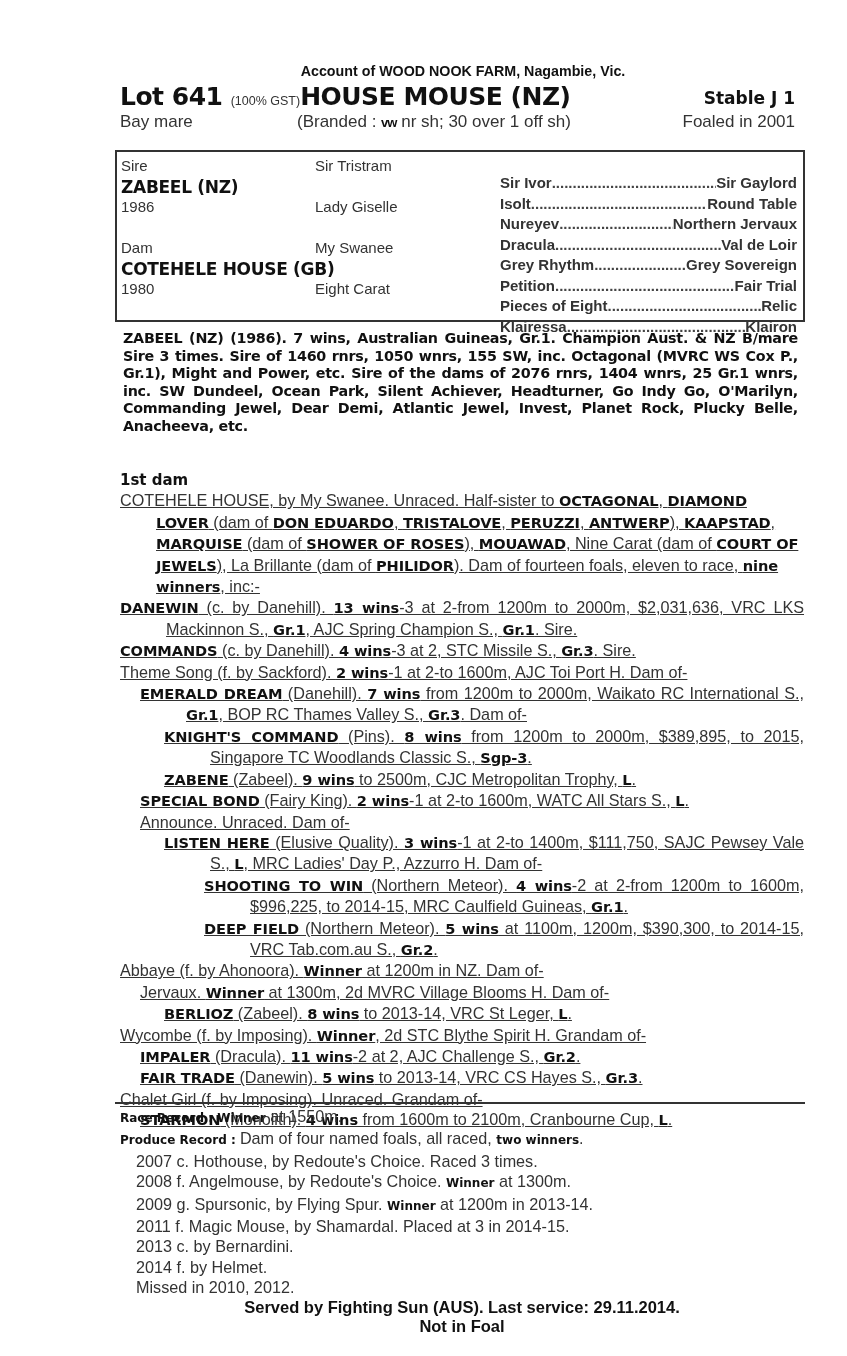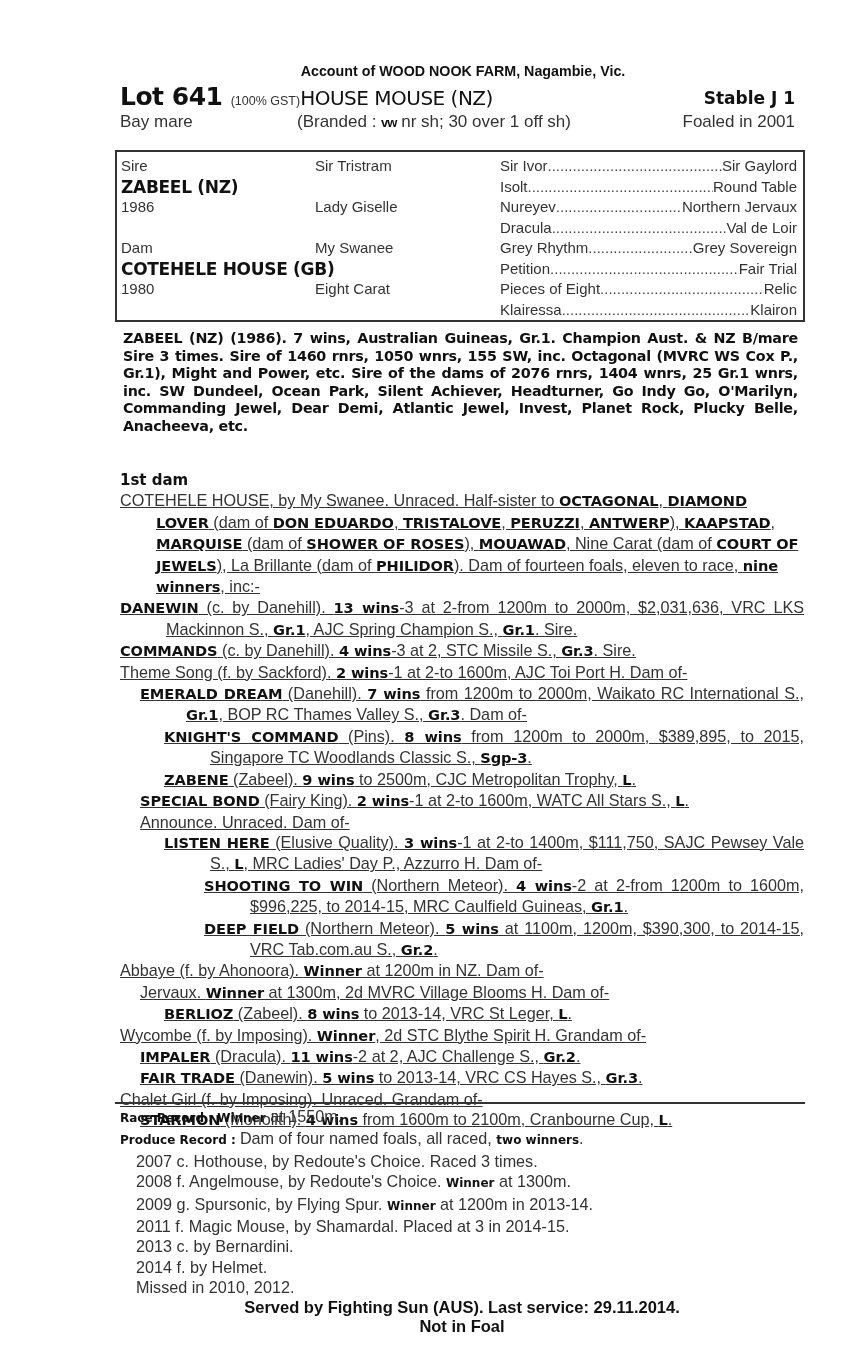--- a/index.html
+++ b/index.html
@@ -2,32 +2,32 @@
 <html><head>
 <meta charset="utf-8">
 <style>
   html, body { margin: 0; padding: 0; background: #ffffff; }
   body { width: 847px; height: 1356px; position: relative; color: #2a2a2a; font-family: "Liberation Sans", sans-serif; overflow: hidden; }
   .page { position: absolute; left: 115px; top: 62px; width: 690px; }
   .account { text-align: center; font-family: "Liberation Sans", sans-serif; font-weight: bold; font-size: 15.5px; color: #111; transform: scaleX(0.92); margin-left: 6px; }
   .title-row { position: relative; height: 30px; margin-top: 2px; }
   .lot { position: absolute; left: 5px; top: 0; font-family: "DejaVu Sans", sans-serif; font-weight: bold; font-size: 25px; color: #111; letter-spacing: -0.5px; }
   .gst { font-family: "Liberation Sans", sans-serif; font-weight: normal; font-size: 12.5px; color: #333; letter-spacing: 0; }
-  .horse { font-family: "DejaVu Sans", sans-serif; font-weight: normal; font-size: 20px; color: #111; letter-spacing: -0.5px; }
+  .horse { font-family: "DejaVu Sans", sans-serif; font-weight: bold; font-size: 25px; color: #111; letter-spacing: -0.5px; }
   .stable { position: absolute; right: 10px; top: 6px; font-family: "DejaVu Sans", sans-serif; font-weight: bold; font-size: 17px; color: #111; }
   .sub-row { position: relative; height: 24px; font-size: 17px; color: #333; }
   .sub-row .left { position: absolute; left: 5px; top: 0; }
   .sub-row .mid { position: absolute; left: 182px; top: 0; }
   .sub-row .right { position: absolute; right: 10px; top: 0; }
   .brand-glyph { font-weight: bold; font-size: 13px; letter-spacing: -1px; color: #111; }
 
   .pedigree { position: absolute; left: 0; top: 88px; width: 690px; height: 172px; border: 2px solid #333; border-right-width: 2px; box-sizing: border-box; font-size: 15px; color: #333; }
   .ped-col1 { position: absolute; left: 4px; top: 4px; width: 180px; }
   .ped-col2 { position: absolute; left: 198px; top: 4px; width: 180px; }
-  .ped-col3 { position: absolute; left: 383px; top: 4px; width: 297px; }
+  .ped-col3 { position: absolute; left: 383px; top: 21px; width: 297px; font-weight: bold; }
   .line { height: 20.5px; line-height: 20.5px; white-space: nowrap; }
   .big { font-family: "DejaVu Sans", sans-serif; font-weight: bold; font-size: 17px; color: #111; letter-spacing: -0.3px; }
   .dotrow { display: flex; height: 20.5px; line-height: 20.5px; }
   .dotrow .l { white-space: nowrap; }
   .dotrow .d { flex: 1; overflow: hidden; white-space: nowrap; color: #444; }
   .dotrow .d::before { content: "................................................................................................"; letter-spacing: 0px; }
   .dotrow .r { white-space: nowrap; }
 
   .sire-para { position: absolute; left: 8px; top: 268px; width: 675px; font-family: "DejaVu Sans", sans-serif; font-weight: bold; font-size: 14.3px; line-height: 17.6px; color: #111; text-align: justify; letter-spacing: -0.25px; }
 

